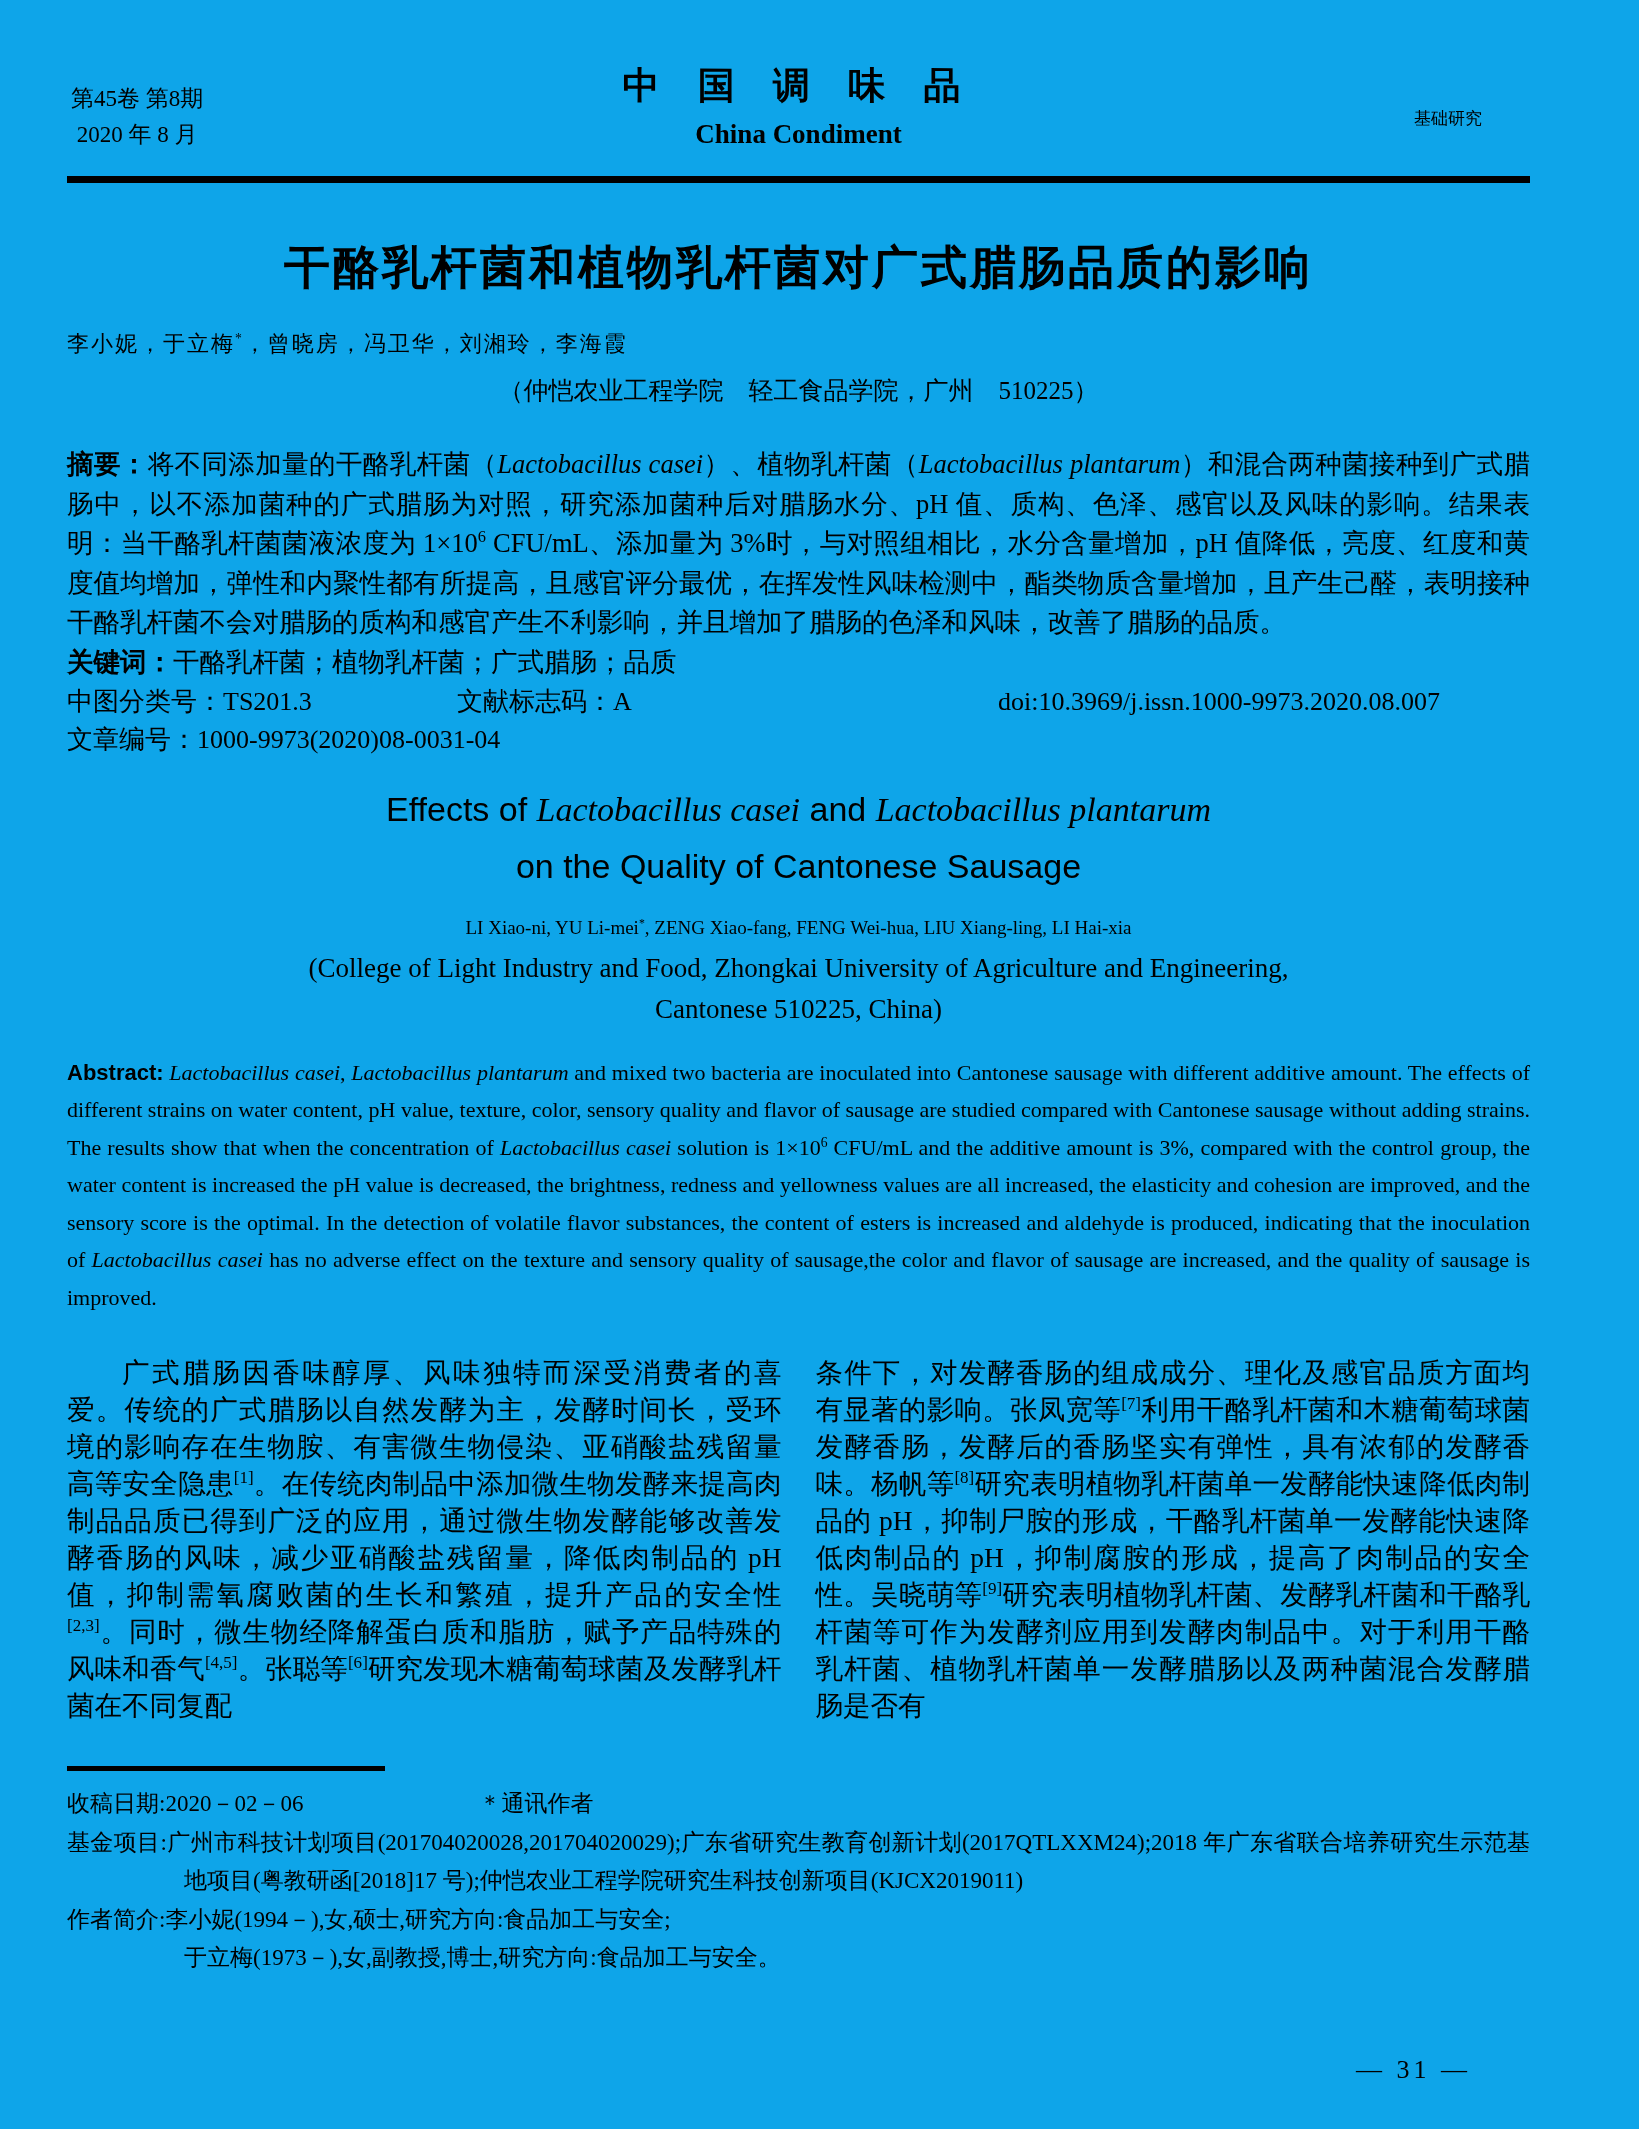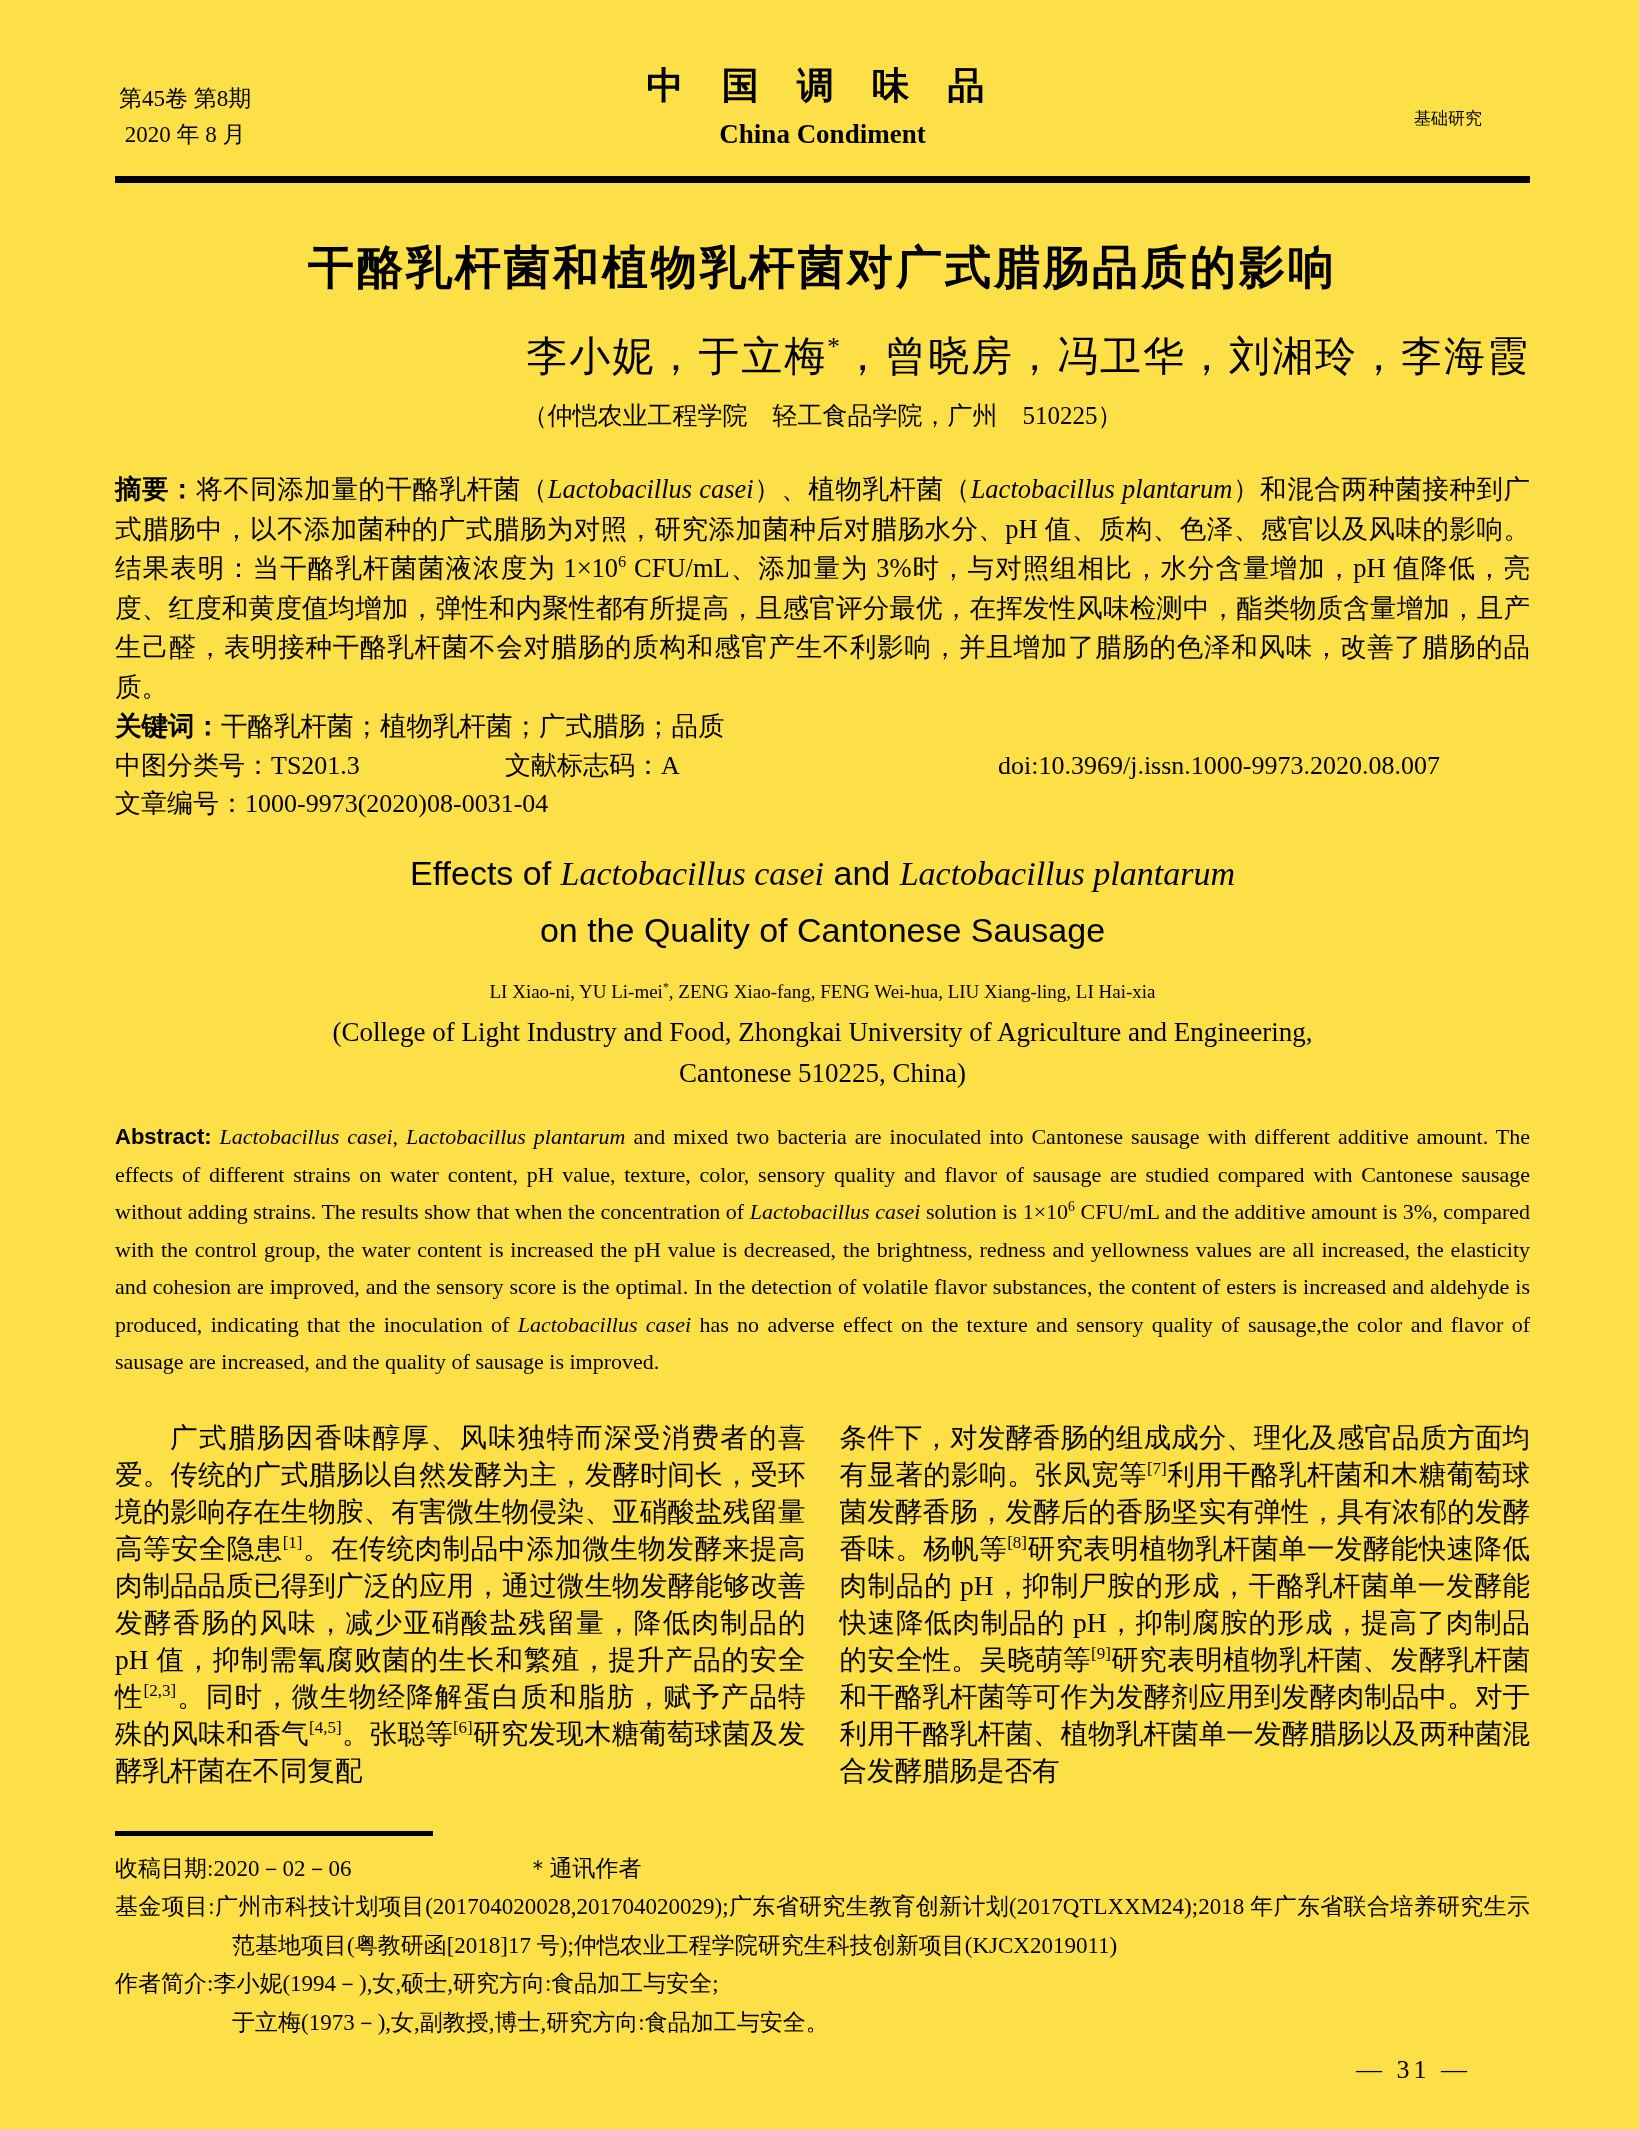--- a/index.html
+++ b/index.html
@@ -1,42 +1,42 @@
 <!DOCTYPE html>
 <html><head>
 <meta charset="utf-8">
 <style>
   * { margin:0; padding:0; box-sizing:border-box; }
   html,body { background:#ffffff; }
   .page {
     position:relative;
     width:1639px; height:2129px;
     margin:0 auto;
-    background:#fde047; color:#000;
+    background:#0ea5e9; color:#000;
     font-family:"Liberation Serif", serif;
-    padding:55px 109px 0 115px;
+    padding:55px 109px 0 67px;
     overflow:hidden;
   }
   .sans { font-family:"Liberation Sans", sans-serif; }
   .it { font-style:italic; }
   sup { font-size:0.62em; line-height:0; }
 
   
   .masthead { position:relative; height:121px; }
   .mh-left { position:absolute; left:4px; top:26px; text-align:center; font-size:23px; line-height:36px; }
   .mh-center { position:absolute; left:50%; transform:translateX(-50%); top:6px; text-align:center; }
   .jt-cn { font-family:"Liberation Sans", sans-serif; font-weight:bold; font-size:37px; letter-spacing:14px; }
   .jt-en { font-weight:bold; font-size:27px; margin-top:8px; }
   .mh-right { position:absolute; right:48px; top:52px; font-size:17px; }
   .rule-thick { height:7px; background:#000; }
 
   
   .title-cn { text-align:center; margin-top:54px; font-family:"Liberation Sans", sans-serif;
               font-weight:bold; font-size:46px; letter-spacing:3px; }
-  .authors-cn { text-align:right; margin-top:30px; font-size:41px; letter-spacing:2px; }
+  .authors-cn { text-align:left; margin-top:30px; font-size:22px; letter-spacing:2px; }
   .affil-cn { text-align:center; margin-top:15px; font-size:25px; }
 
   .abstract-cn { margin-top:38px; font-size:26.5px; line-height:39.5px; text-align:justify; }
   .lbl-cjk { font-family:"Liberation Sans", sans-serif; font-weight:bold; }
   .keywords-cn { font-size:26.5px; line-height:39px; }
   .meta-line { display:flex; font-size:26px; line-height:38px; margin-top:1px; }
   .meta-clc { width:390px; }
   .meta-code { width:360px; }
   .meta-doi { margin-left:auto; padding-right:90px; }
   .meta-id { font-size:26px; line-height:38px; }

